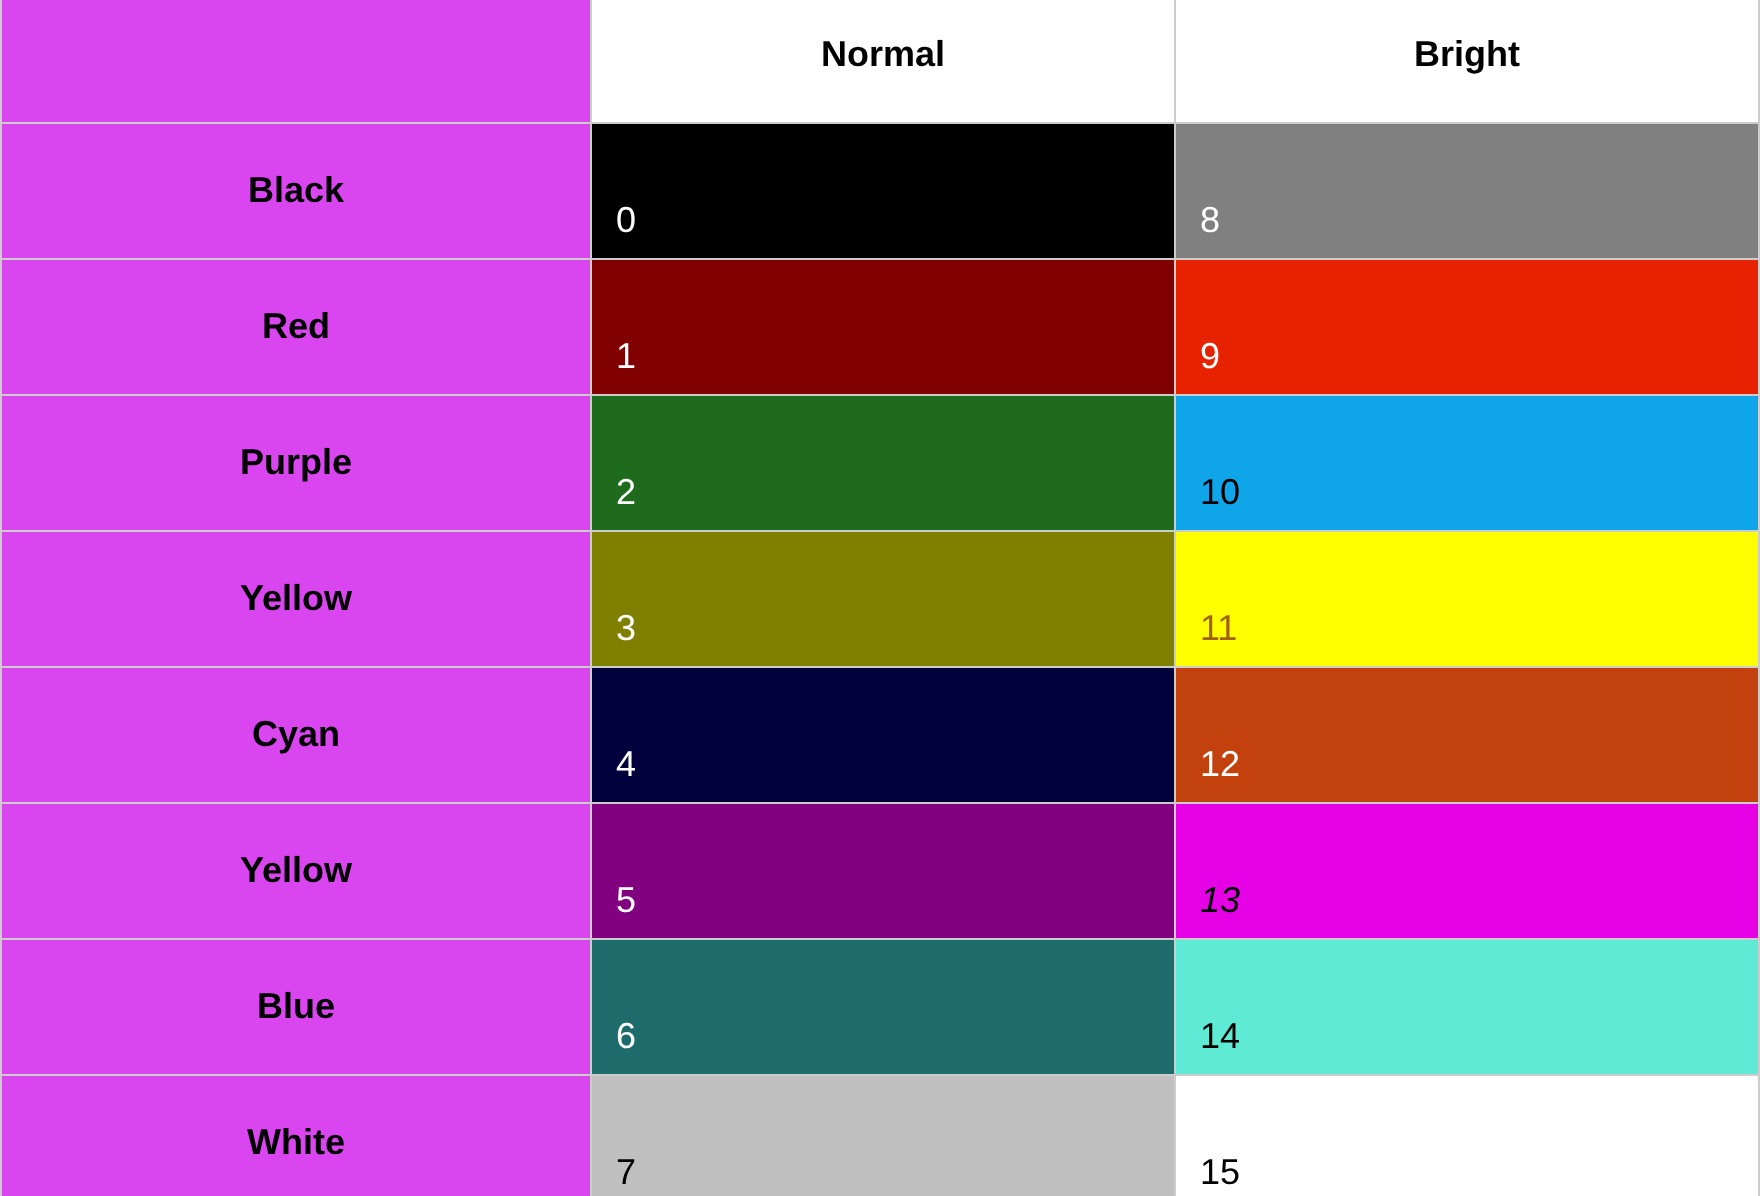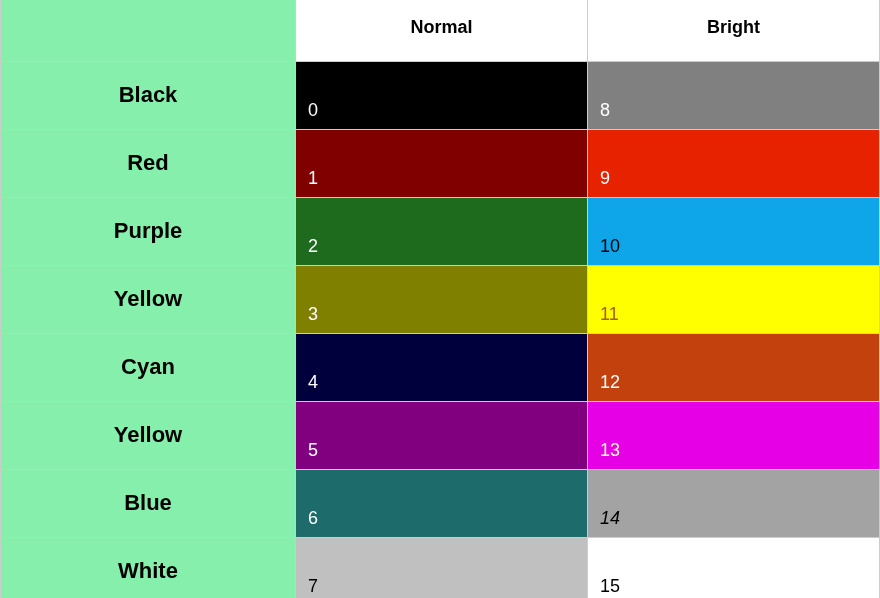--- a/index.html
+++ b/index.html
@@ -37,22 +37,22 @@
       font-size: 18px;
       background: #fff;
       color: #000;
       height: 68px;
     }
 
     .label-col {
       width: 295px;
       text-align: center;
       font-weight: bold;
-      font-size: 22px;
-      background: #86efac;
+      font-size: 18px;
+      background: #d946ef;
       color: #000;
       height: 68px;
       margin-top: 11px;
     }
 
     .color-cell {
       width: 293px;
       height: 68px;
       padding: 8px 12px;
       font-size: 18px;
@@ -93,26 +93,26 @@
         <td class="color-cell" style="background-color: rgb(255, 255, 0); color: #a16207;">11</td>
       </tr>
       <tr>
         <td class="label-col">Cyan</td>
         <td class="color-cell" style="background-color: rgb(0, 0, 60); color: rgb(255, 255, 255);">4</td>
         <td class="color-cell" style="background-color: #c2410c; color: rgb(255, 255, 255);">12</td>
       </tr>
       <tr>
         <td class="label-col">Yellow</td>
         <td class="color-cell" style="background-color: rgb(128, 0, 128); color: rgb(255, 255, 255);">5</td>
-        <td class="color-cell" style="background-color: rgb(230, 0, 230); color: #fef9c3;">13</td>
+        <td class="color-cell" style="background-color: rgb(230, 0, 230); color: #000000; font-style: italic;">13</td>
       </tr>
       <tr>
         <td class="label-col">Blue</td>
         <td class="color-cell" style="background-color: rgb(30, 107, 107); color: rgb(255, 255, 255);">6</td>
-        <td class="color-cell" style="background-color: #a3a3a3; color: rgb(0, 0, 0); font-style: italic;">14</td>
+        <td class="color-cell" style="background-color: #5eead4; color: rgb(0, 0, 0);">14</td>
       </tr>
       <tr>
         <td class="label-col">White</td>
         <td class="color-cell" style="background-color: rgb(192, 192, 192); color: rgb(0, 0, 0);">7</td>
         <td class="color-cell" style="background-color: rgb(255, 255, 255); color: rgb(0, 0, 0);">15</td>
       </tr>
     </tbody>
 </table>
 
 </body></html>

